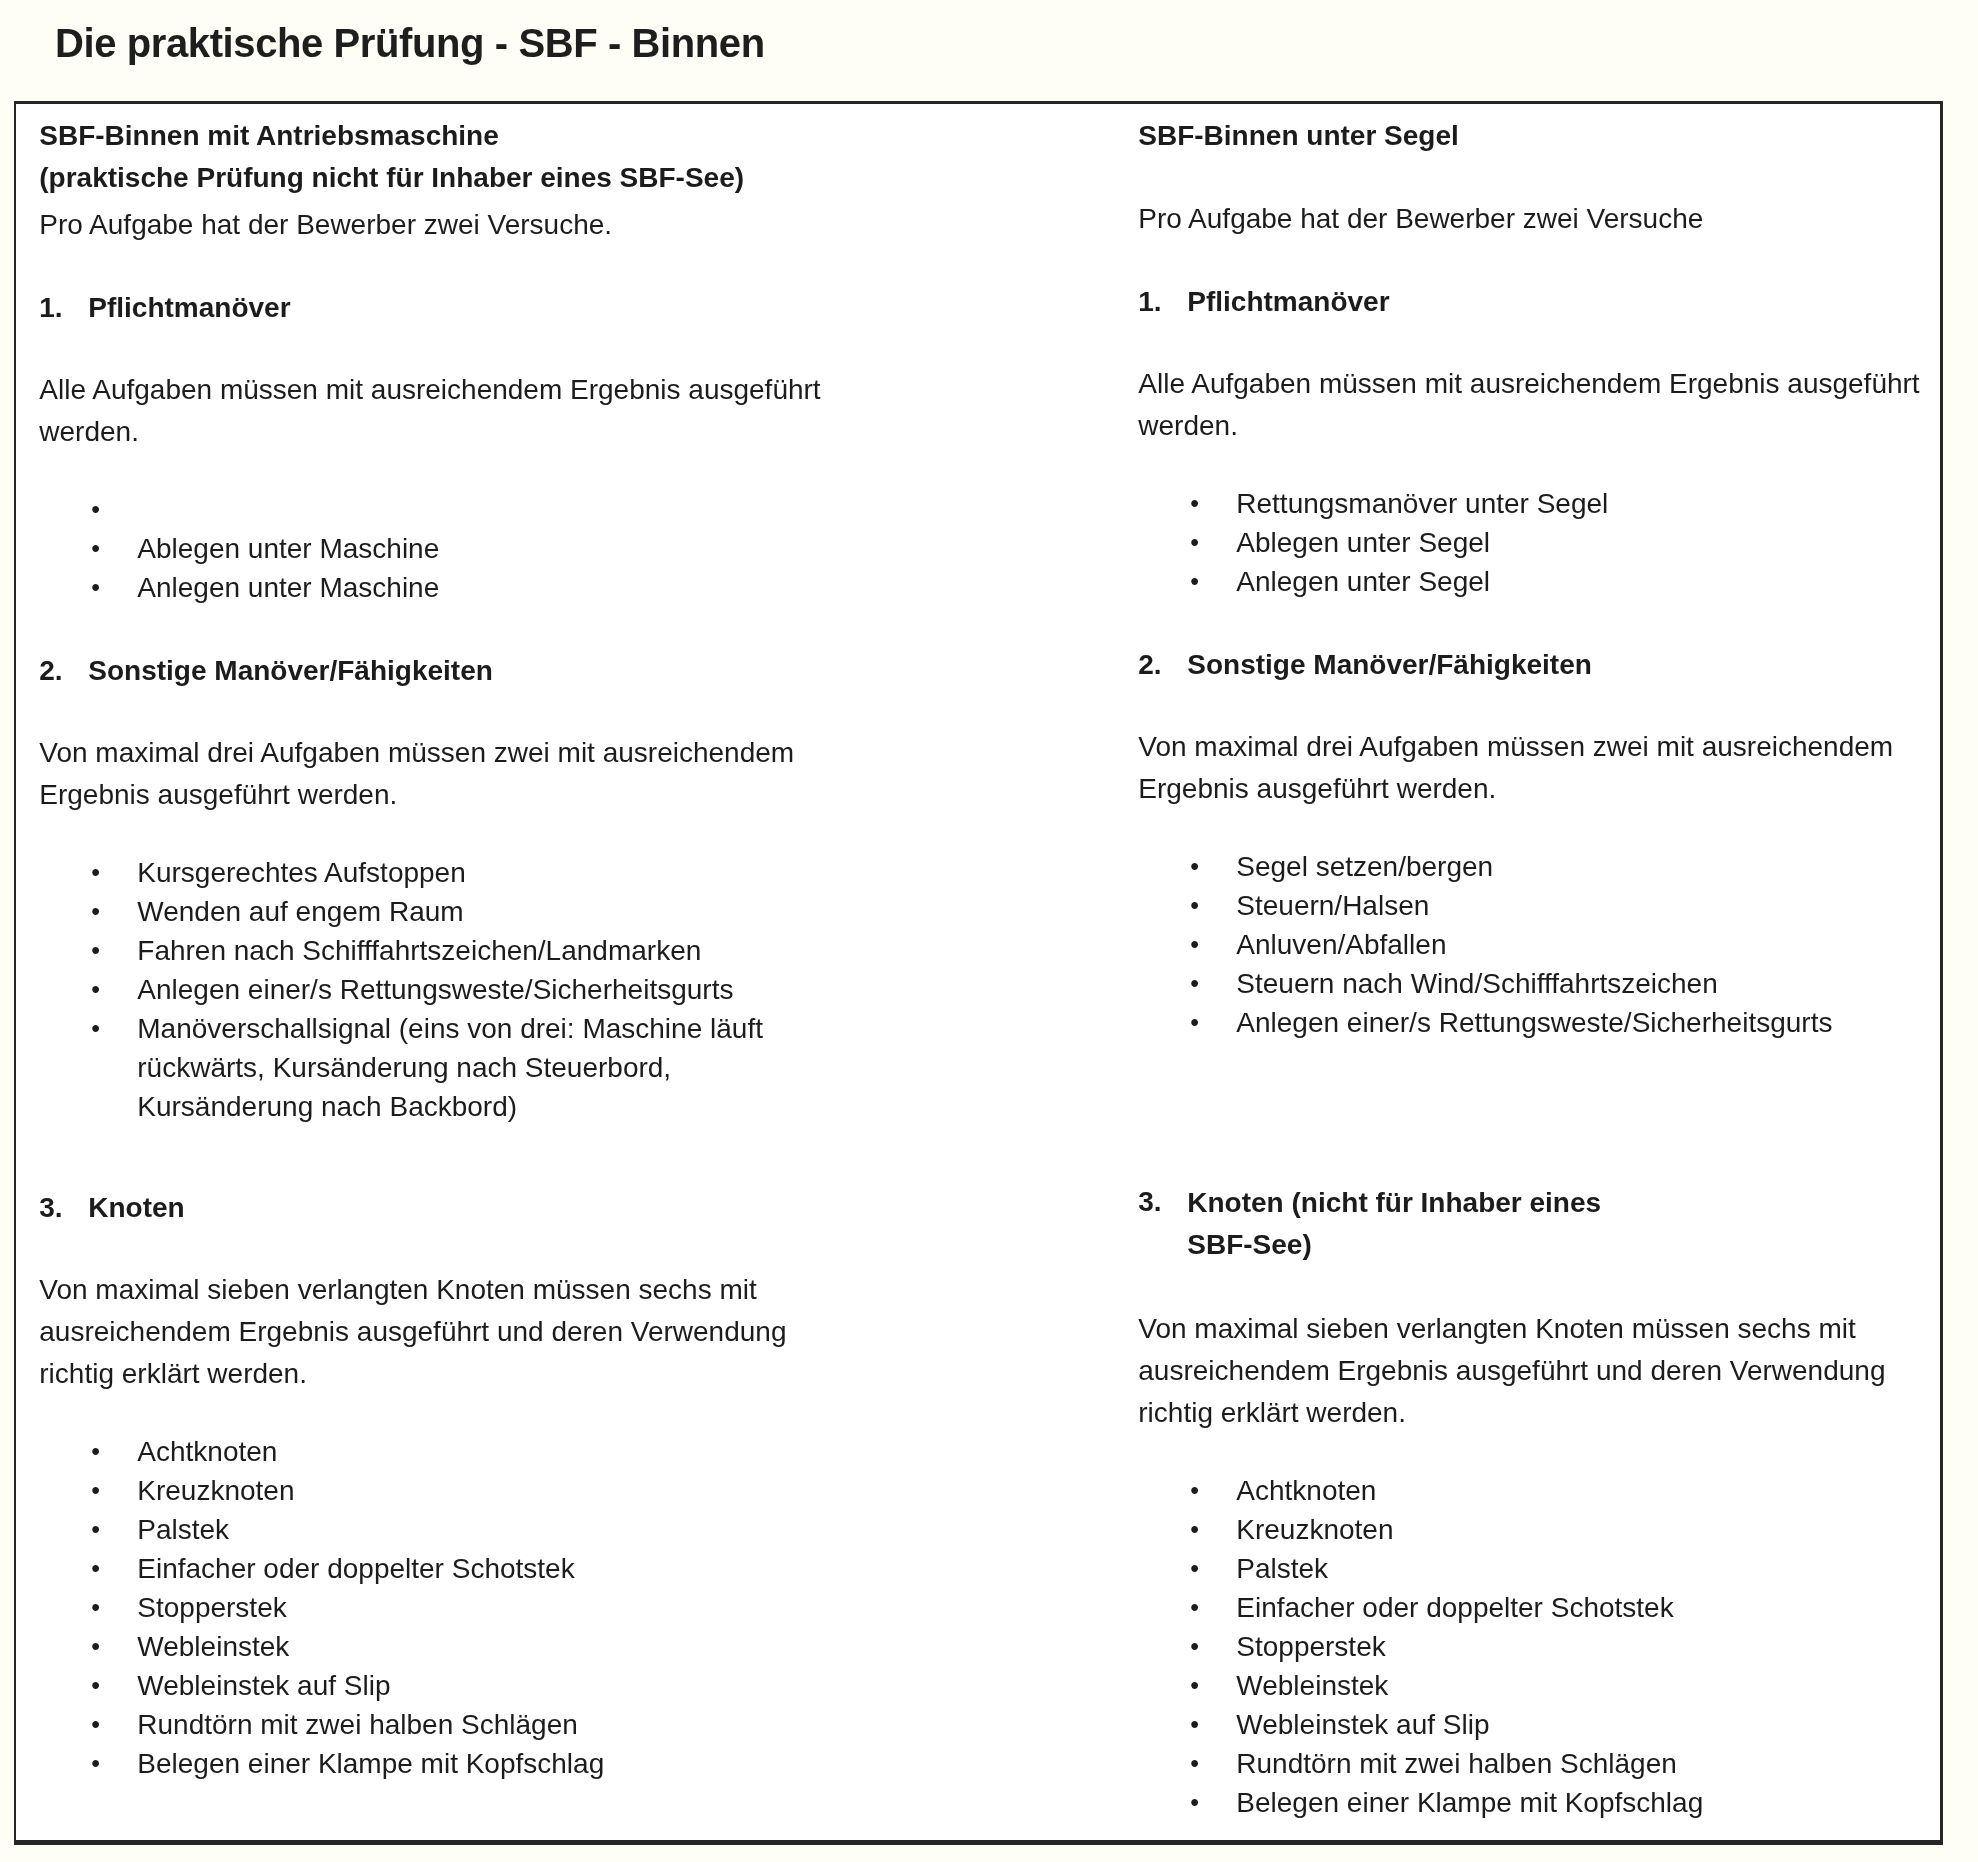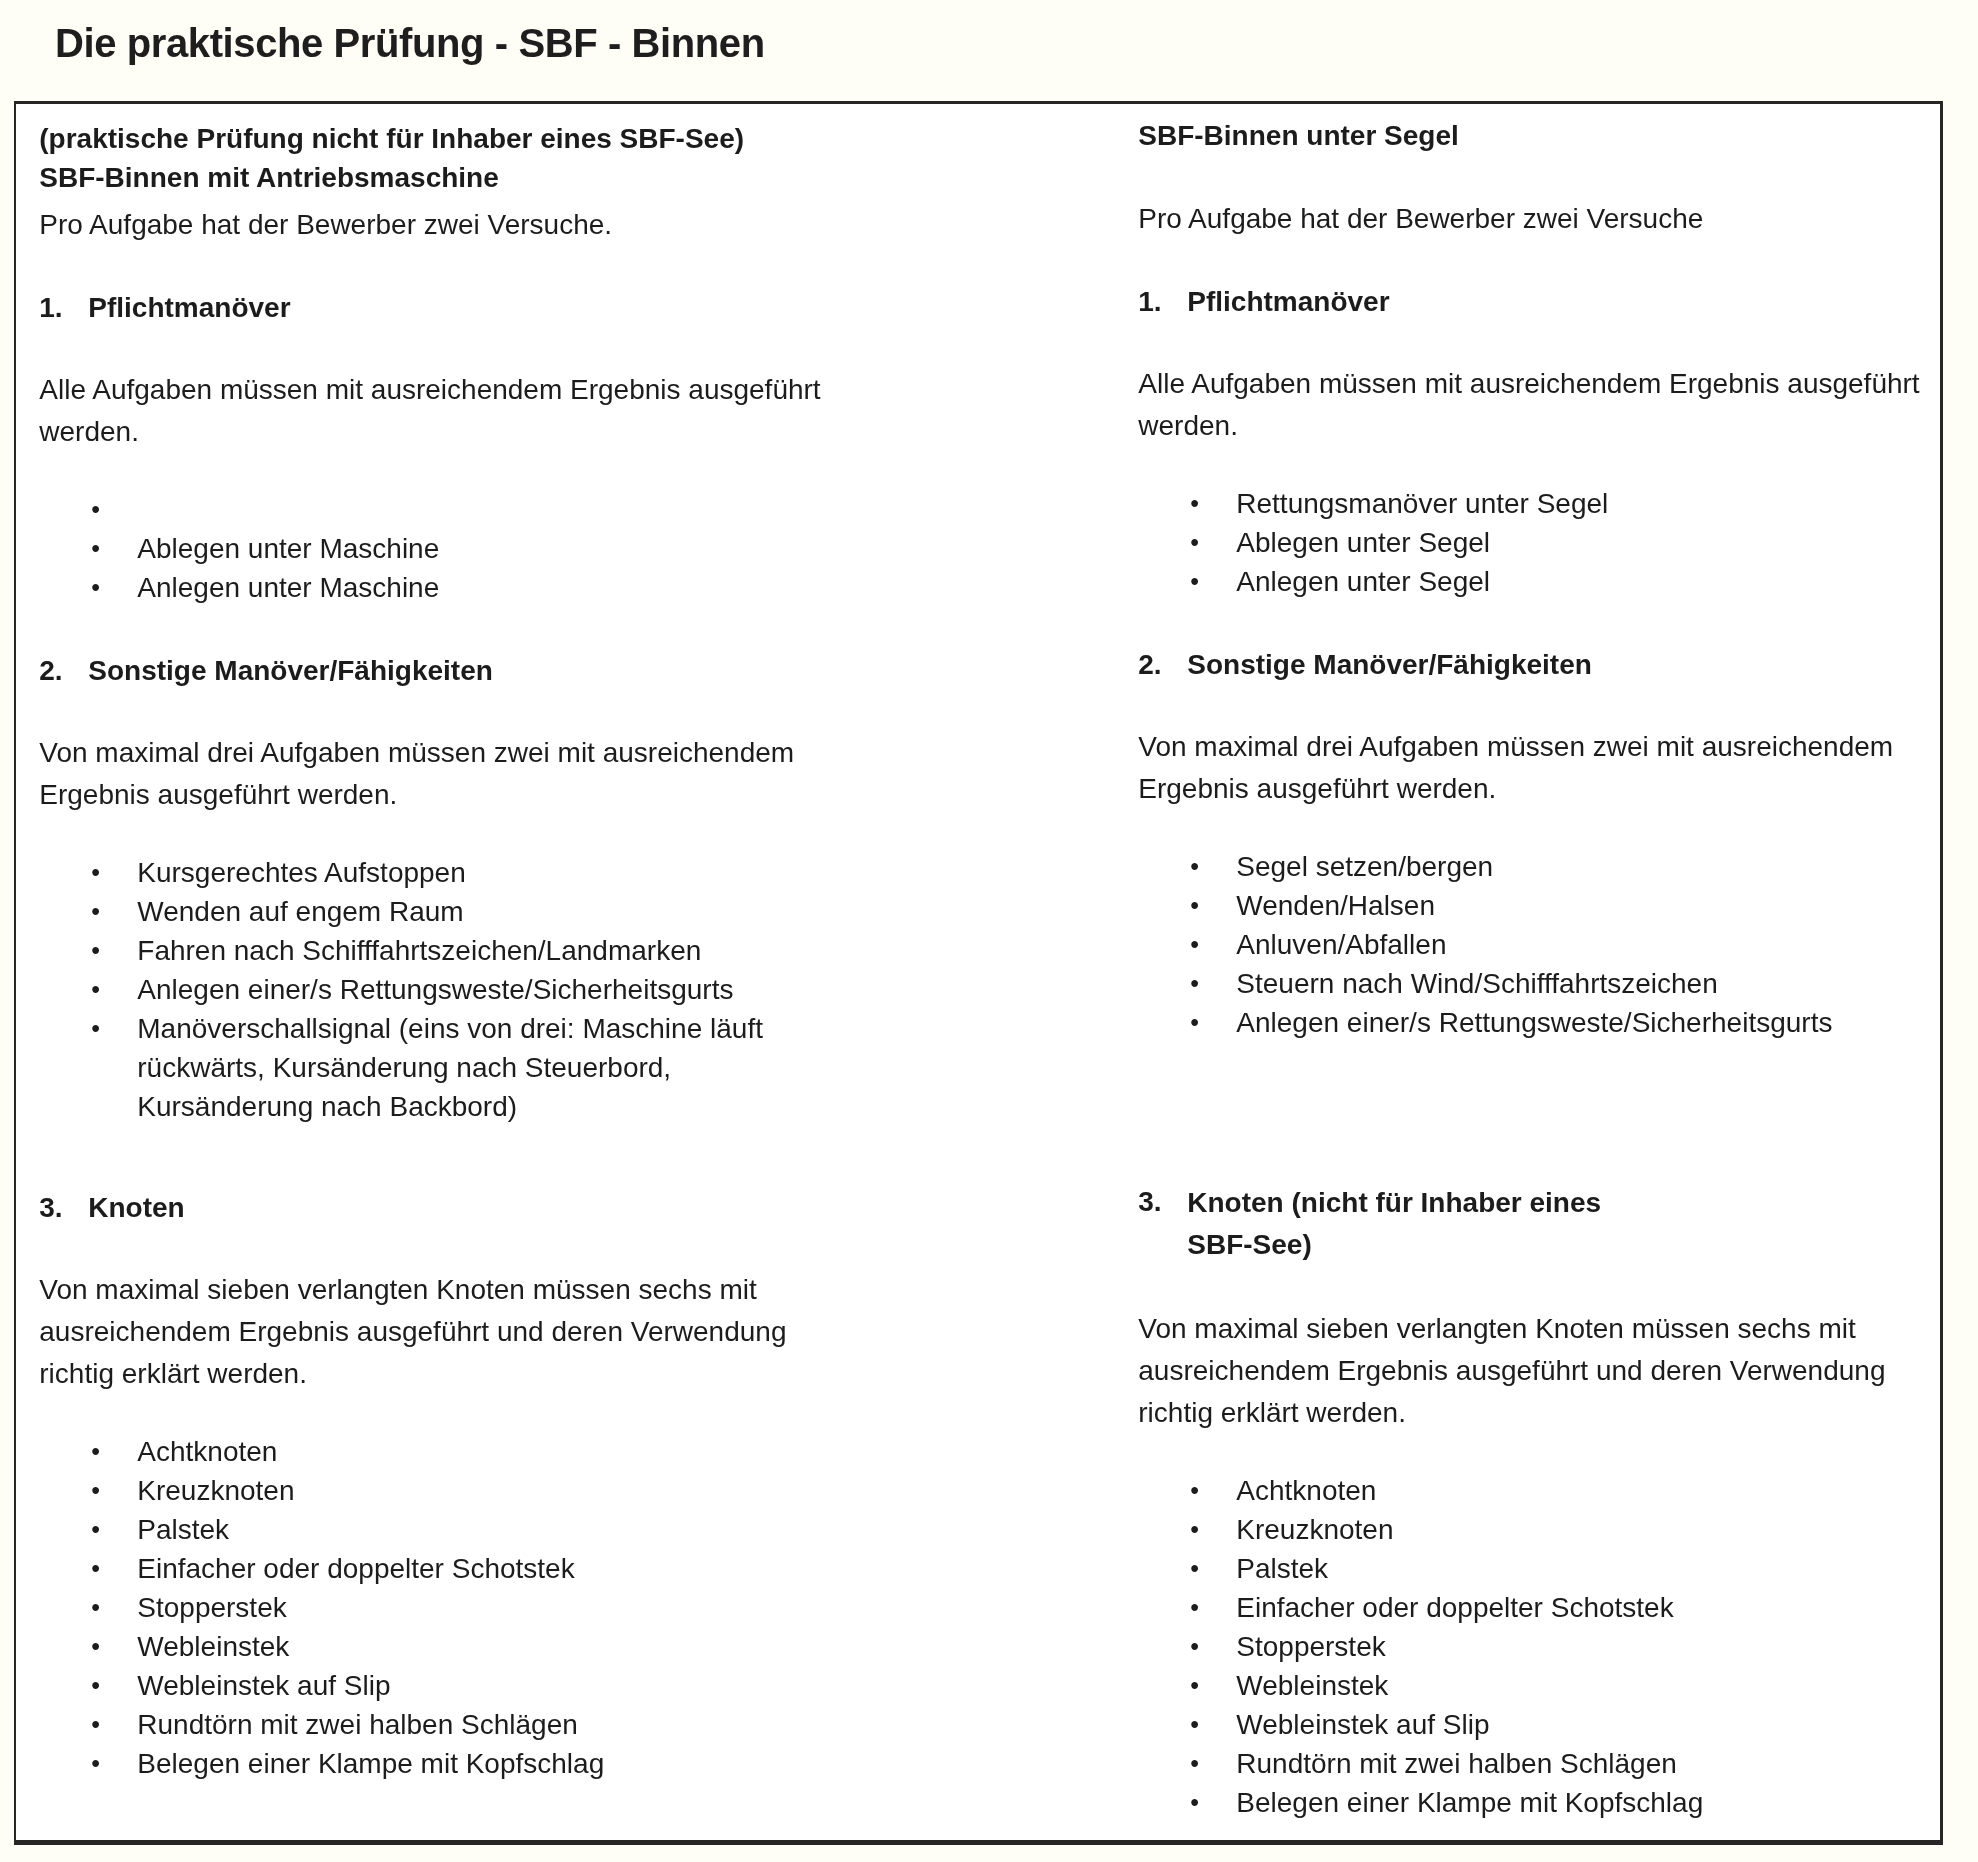--- a/index.html
+++ b/index.html
@@ -79,22 +79,22 @@
   </style>
 </head>
 <body>
 
 <h1 class="page-title">Die praktische Prüfung - SBF - Binnen</h1>
 
 <div class="frame">
 
   <div class="col left">
     <div style="height:11.8px"></div>
+    <p class="col-heading">SBF-Binnen mit Antriebsmaschine</p>
     <p class="col-heading" style="margin-top:3.4px">(praktische Prüfung nicht für Inhaber eines SBF-See)</p>
-    <p class="col-heading">SBF-Binnen mit Antriebsmaschine</p>
     <p class="para" style="margin-top:8px">Pro Aufgabe hat der Bewerber zwei Versuche.</p>
 
     <div style="margin-top:44px">
       <p class="section-title">
         <span class="section-num">1.</span>
         <span>Pflichtmanöver</span>
       </p>
       <p class="para" style="margin-top:42px;width:810px;line-height:42px">Alle Aufgaben müssen mit ausreichendem Ergebnis ausgeführt werden.</p>
       <ul class="bullets" style="margin-top:37px">
         <li>
@@ -221,21 +221,21 @@
         <span>Sonstige Manöver/Fähigkeiten</span>
       </p>
       <p class="para" style="margin-top:42px;width:801px;line-height:42px">Von maximal drei Aufgaben müssen zwei mit ausreichendem Ergebnis ausgeführt werden.</p>
       <ul class="bullets" style="margin-top:37px">
         <li>
             <span class="bullet-dot">•</span>
             <span>Segel setzen/bergen</span>
           </li>
         <li>
             <span class="bullet-dot">•</span>
-            <span>Wenden/Halsen</span>
+            <span>Steuern/Halsen</span>
           </li>
         <li>
             <span class="bullet-dot">•</span>
             <span>Anluven/Abfallen</span>
           </li>
         <li>
             <span class="bullet-dot">•</span>
             <span>Steuern nach Wind/Schifffahrtszeichen</span>
           </li>
         <li>

